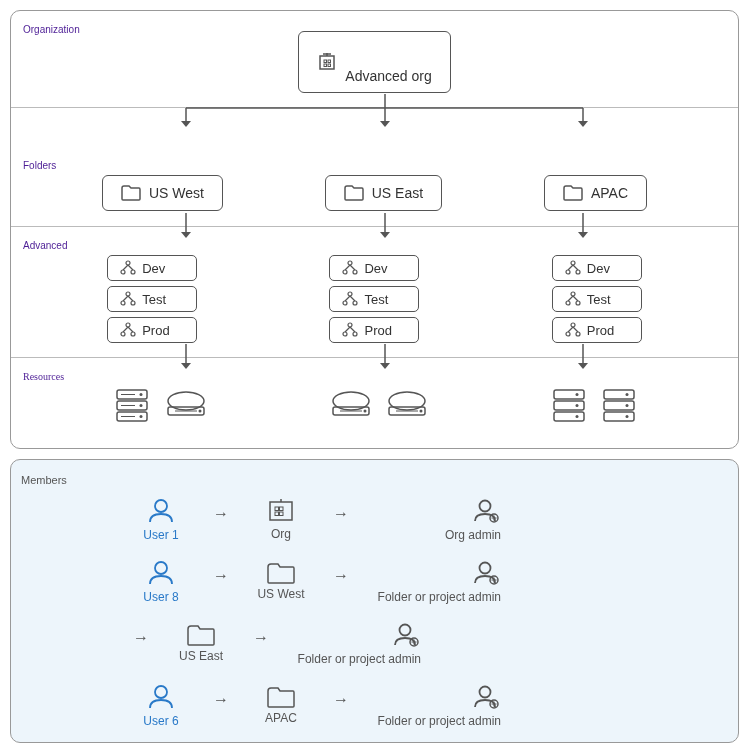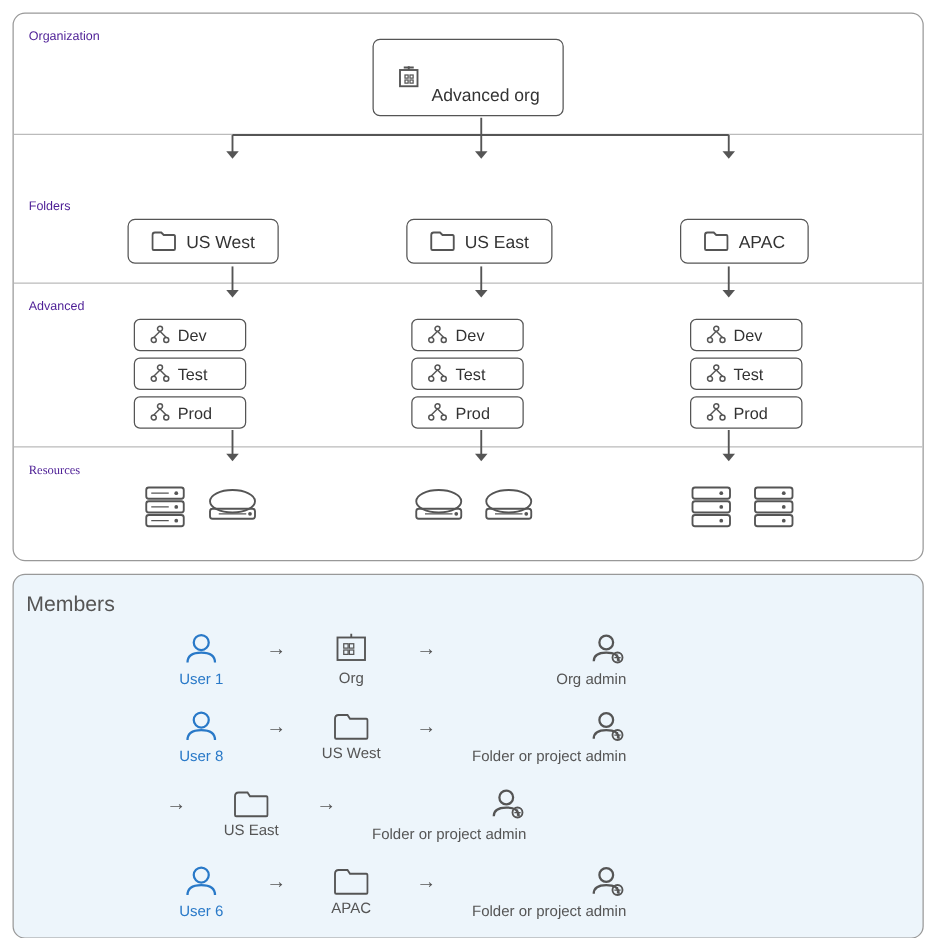--- a/index.html
+++ b/index.html
@@ -82,21 +82,21 @@
 
     
     .members-section {
       border: 1.5px solid #999;
       border-radius: 10px;
       background: #edf5fb;
       padding: 14px 10px 14px 10px;
     }
 
     .members-label {
-      font-size: 17px;
+      font-size: 11px;
       color: #555;
       margin-bottom: 10px;
     }
 
     .members-rows {
       display: flex;
       flex-direction: column;
       gap: 16px;
       padding-left: 100px;
     }

